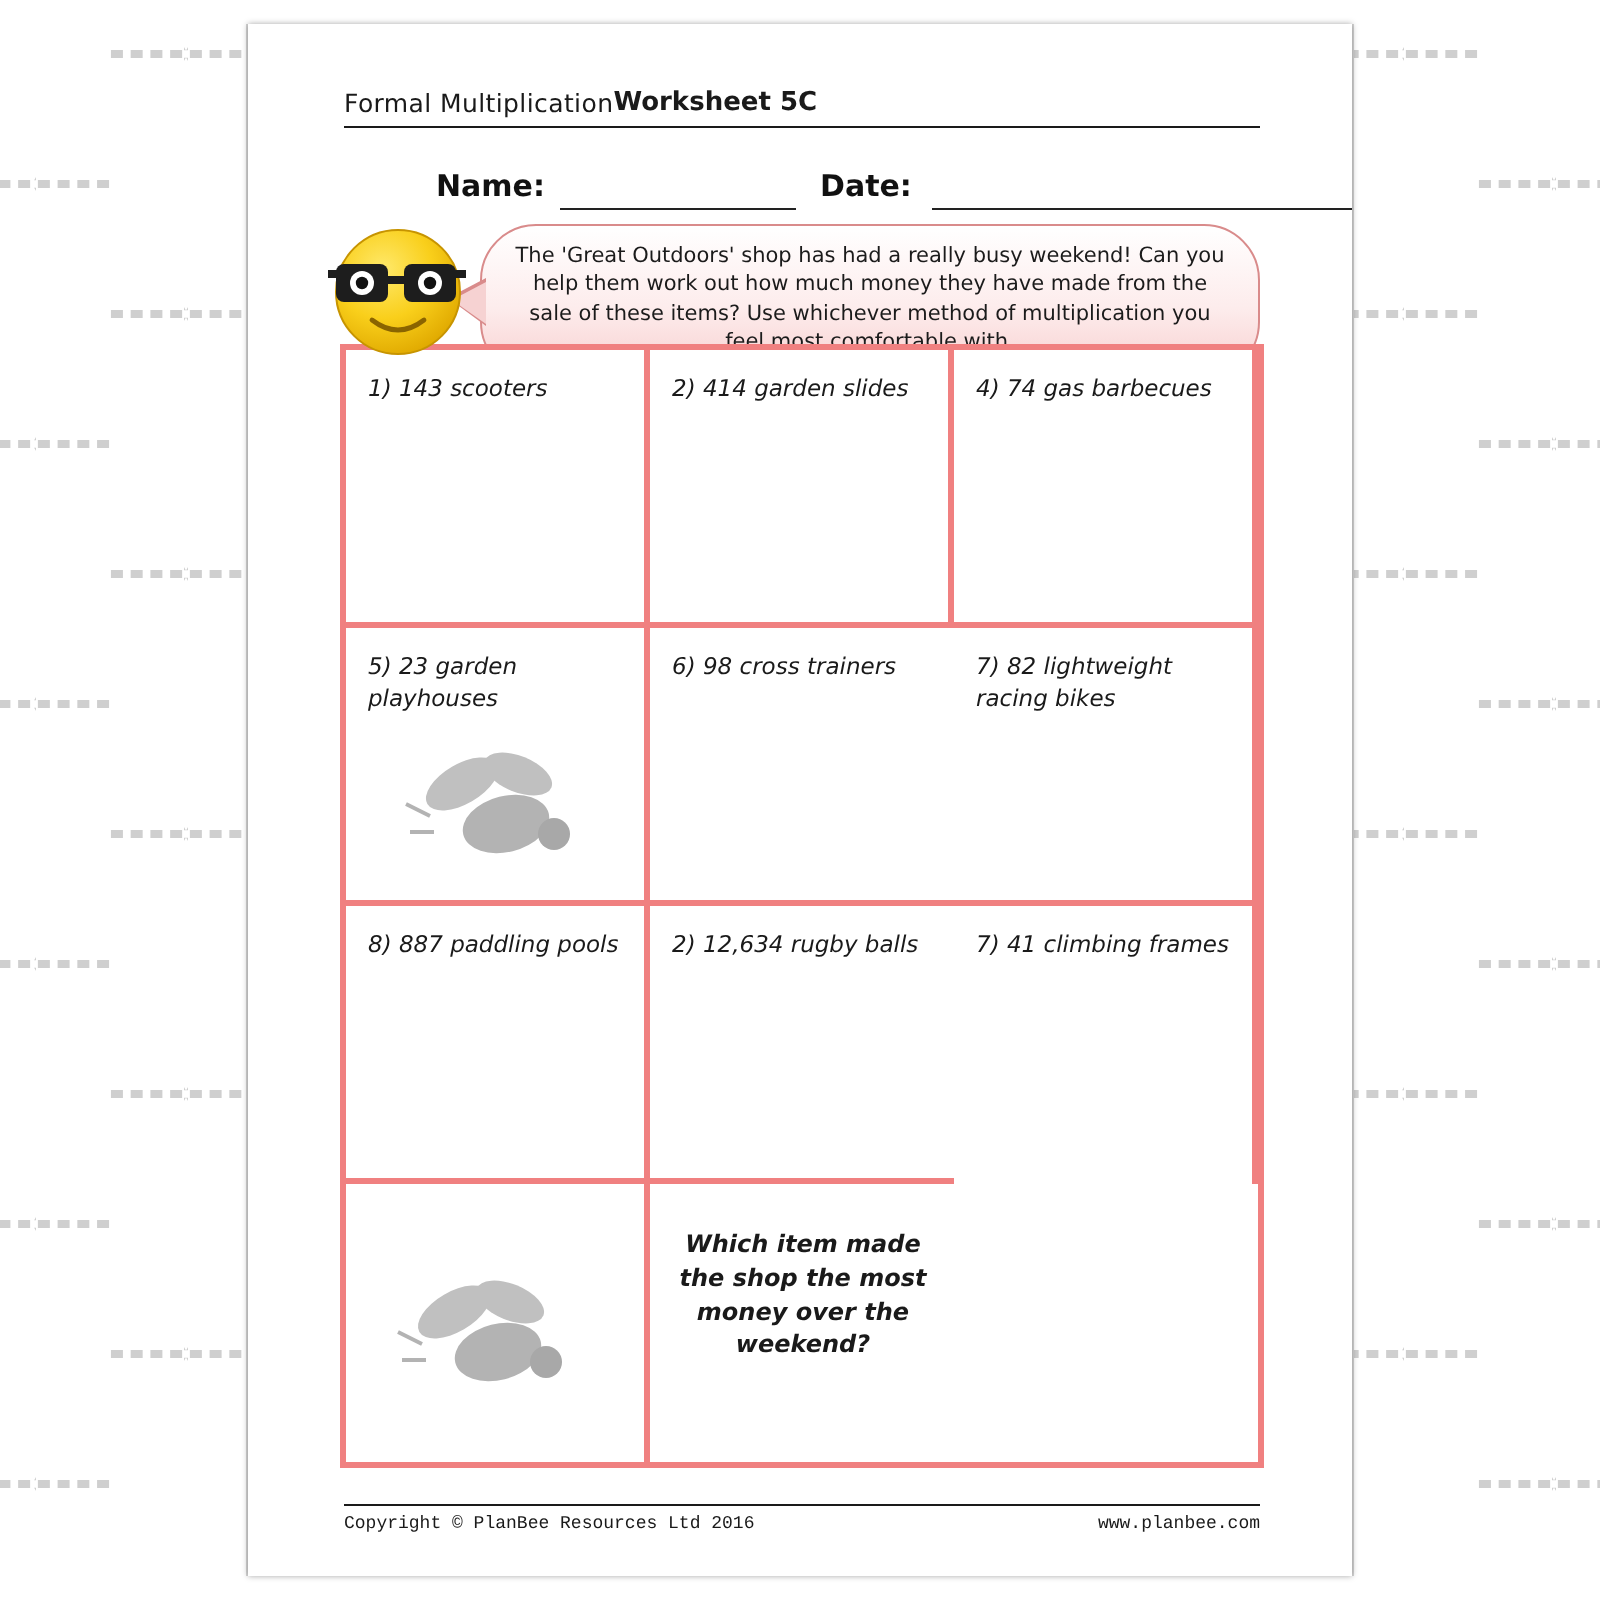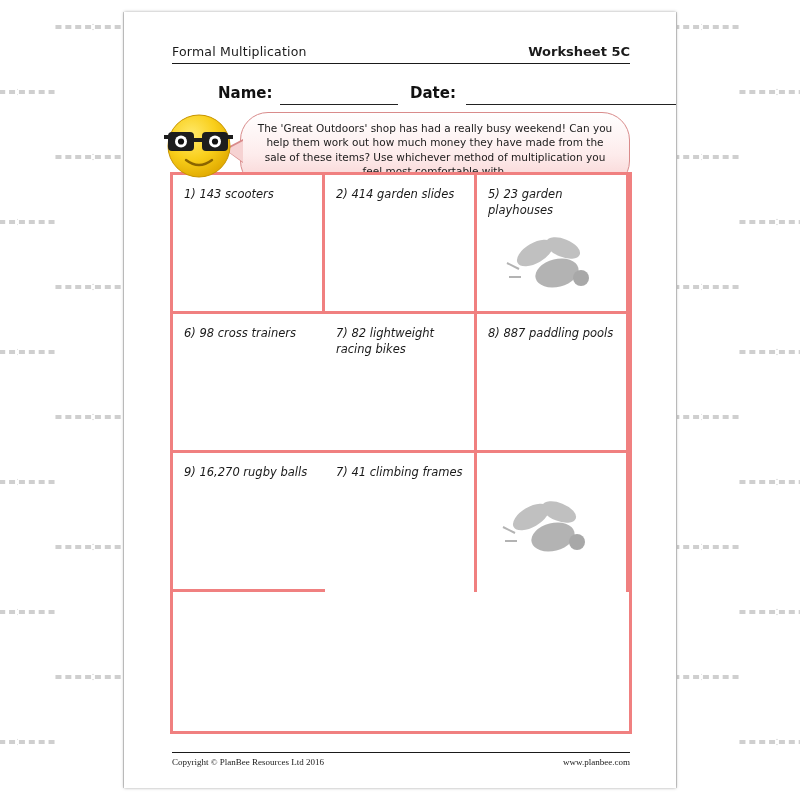--- a/index.html
+++ b/index.html
@@ -61,21 +61,20 @@
     left: 0; top: 0; right: 0; bottom: 0;
   }
 
   
   .header-row {
     position: absolute;
     left: 48px;
     top: 32px;
     width: 458px;
     display: flex;
-    justify-content: space-between;
     align-items: flex-end;
     border-bottom: 1.5px solid #1a1a1a;
     padding-bottom: 4px;
   }
   .doc-title {
     font-family: "DejaVu Sans", sans-serif;
     font-size: 12.5px;
     color: #1a1a1a;
     letter-spacing: 0.2px;
   }
@@ -210,21 +209,21 @@
     left: 48px;
     top: 740px;
     width: 458px;
     display: flex;
     justify-content: space-between;
     align-items: center;
     border-top: 1.5px solid #1a1a1a;
     padding-top: 4px;
   }
   .footer-left, .footer-right {
-    font-family: Liberation Serif, serif;
+    font-family: Liberation Mono, monospace;
     font-size: 9px;
     color: #1a1a1a;
   }
 
   
   .sheet-edge-l, .sheet-edge-r {
     position: absolute;
     top: 12px;
     width: 1px;
     height: 776px;
@@ -386,20 +385,23 @@
       </div>
 
       <div class="grid">
         <div class="cell r1 c1">
           <div class="cell-text">1)  143 scooters</div>
         </div>
         <div class="cell r1 c2">
           <div class="cell-text">2)  414 garden slides</div>
         </div>
 
+        <div class="cell r2 c1">
+          <div class="cell-text">4)  74 gas barbecues</div>
+        </div>
         <div class="cell r2 c2">
           <div class="cell-text">5)  23 garden playhouses</div>
           <div class="bee" style="left:28px; top:58px;">
             <svg width="86" height="62" viewBox="0 0 86 62">
               <ellipse cx="52" cy="40" rx="22" ry="14" fill="#b3b3b3" transform="rotate(-14 52 40)"></ellipse>
               <ellipse cx="30" cy="20" rx="20" ry="10" fill="#c0c0c0" transform="rotate(-30 30 20)"></ellipse>
               <ellipse cx="58" cy="15" rx="18" ry="9" fill="#c0c0c0" transform="rotate(22 58 15)"></ellipse>
               <circle cx="76" cy="45" r="8" fill="#a8a8a8"></circle>
               <path d="M14 36 L2 30" stroke="#b3b3b3" stroke-width="2" fill="none"></path>
               <path d="M16 44 L4 44" stroke="#b3b3b3" stroke-width="2" fill="none"></path>
@@ -410,38 +412,41 @@
           <div class="cell-text">6)  98 cross trainers</div>
         </div>
 
         <div class="cell r3 c1">
           <div class="cell-text">7)  82 lightweight racing bikes</div>
         </div>
         <div class="cell r3 c2">
           <div class="cell-text">8)  887 paddling pools</div>
         </div>
         <div class="cell r3 c3">
-          <div class="cell-text">9)  16,270 rugby balls</div>
+          <div class="cell-text">2)  12,634 rugby balls</div>
         </div>
 
         <div class="cell r4 c1">
           <div class="cell-text">7)  41 climbing frames</div>
         </div>
         <div class="cell r4 c2">
           <div class="bee" style="left:24px; top:44px;">
             <svg width="86" height="62" viewBox="0 0 86 62">
               <ellipse cx="52" cy="40" rx="22" ry="14" fill="#b3b3b3" transform="rotate(-14 52 40)"></ellipse>
               <ellipse cx="30" cy="20" rx="20" ry="10" fill="#c0c0c0" transform="rotate(-30 30 20)"></ellipse>
               <ellipse cx="58" cy="15" rx="18" ry="9" fill="#c0c0c0" transform="rotate(22 58 15)"></ellipse>
               <circle cx="76" cy="45" r="8" fill="#a8a8a8"></circle>
               <path d="M14 36 L2 30" stroke="#b3b3b3" stroke-width="2" fill="none"></path>
               <path d="M16 44 L4 44" stroke="#b3b3b3" stroke-width="2" fill="none"></path>
             </svg>
           </div>
         </div>
+        <div class="cell r4 c3">
+          <div class="cell-text bold-italic">Which item made the shop the most money over the weekend?</div>
+        </div>
       </div>
 
       <div class="footer">
         <div class="footer-left">Copyright © PlanBee Resources Ltd 2016</div>
         <div class="footer-right">www.planbee.com</div>
       </div>
 
     </div>
   </div>
 </div>

